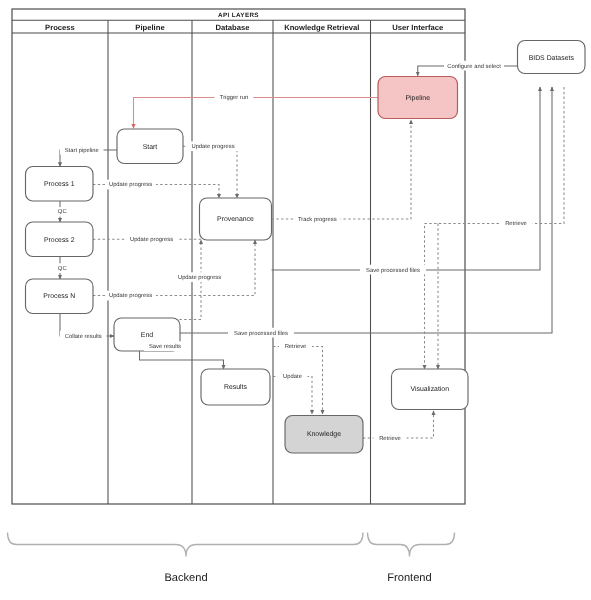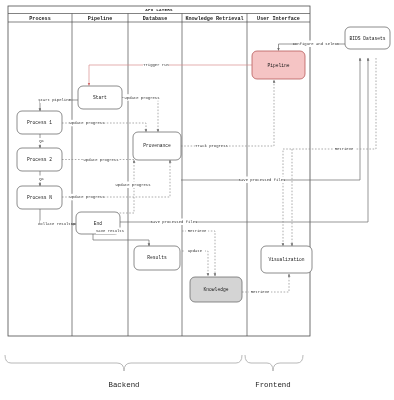--- a/index.html
+++ b/index.html
@@ -3,21 +3,21 @@
 <meta charset="utf-8">
 <style>
   html,body{margin:0;padding:0;background:#ffffff;}
   body{
     width:394px;height:400px;
     font-family:"Liberation Sans", sans-serif;
     color:#1a1a1a;
     overflow:hidden;
     position:relative;
   }
-  #stage{position:absolute;left:0;top:0;width:330px;height:400px;font-family:Liberation Mono, monospace;}
+  #stage{position:absolute;left:0;top:0;width:330px;height:400px;}
   svg#diagram{position:absolute;left:0;top:0;width:394px;height:400px;}
 
   .lane-title{font-size:4.2px;letter-spacing:.25px;text-anchor:middle;fill:#1a1a1a;font-weight:bold;}
   .lane-head{font-size:5.1px;text-anchor:middle;fill:#1a1a1a;font-weight:bold;}
   .node-label{font-size:4.6px;text-anchor:middle;fill:#1a1a1a;dominant-baseline:middle;}
   .edge-label{font-size:3.9px;text-anchor:middle;fill:#333333;dominant-baseline:middle;}
   .brace-label{font-size:7.4px;text-anchor:middle;fill:#1a1a1a;}
 
   .lane-line{stroke:#4d4d4d;stroke-width:.7;fill:none;}
   .lane-box{stroke:#4d4d4d;stroke-width:.8;fill:#ffffff;}

